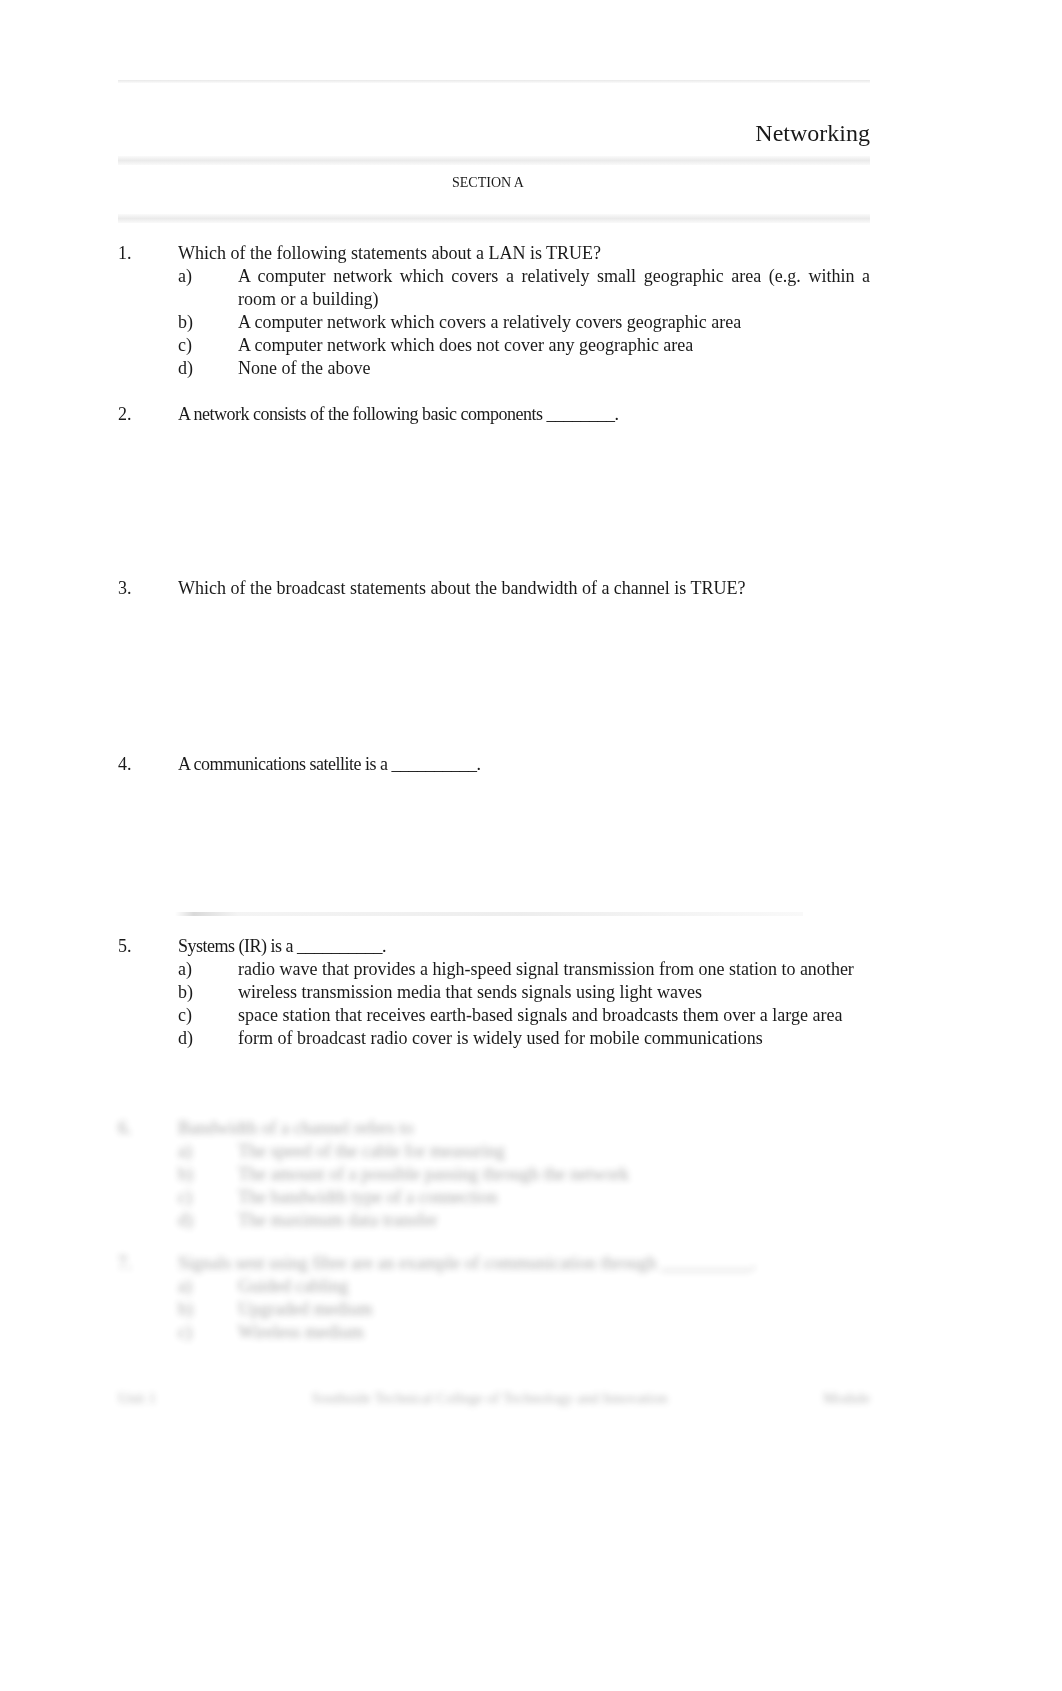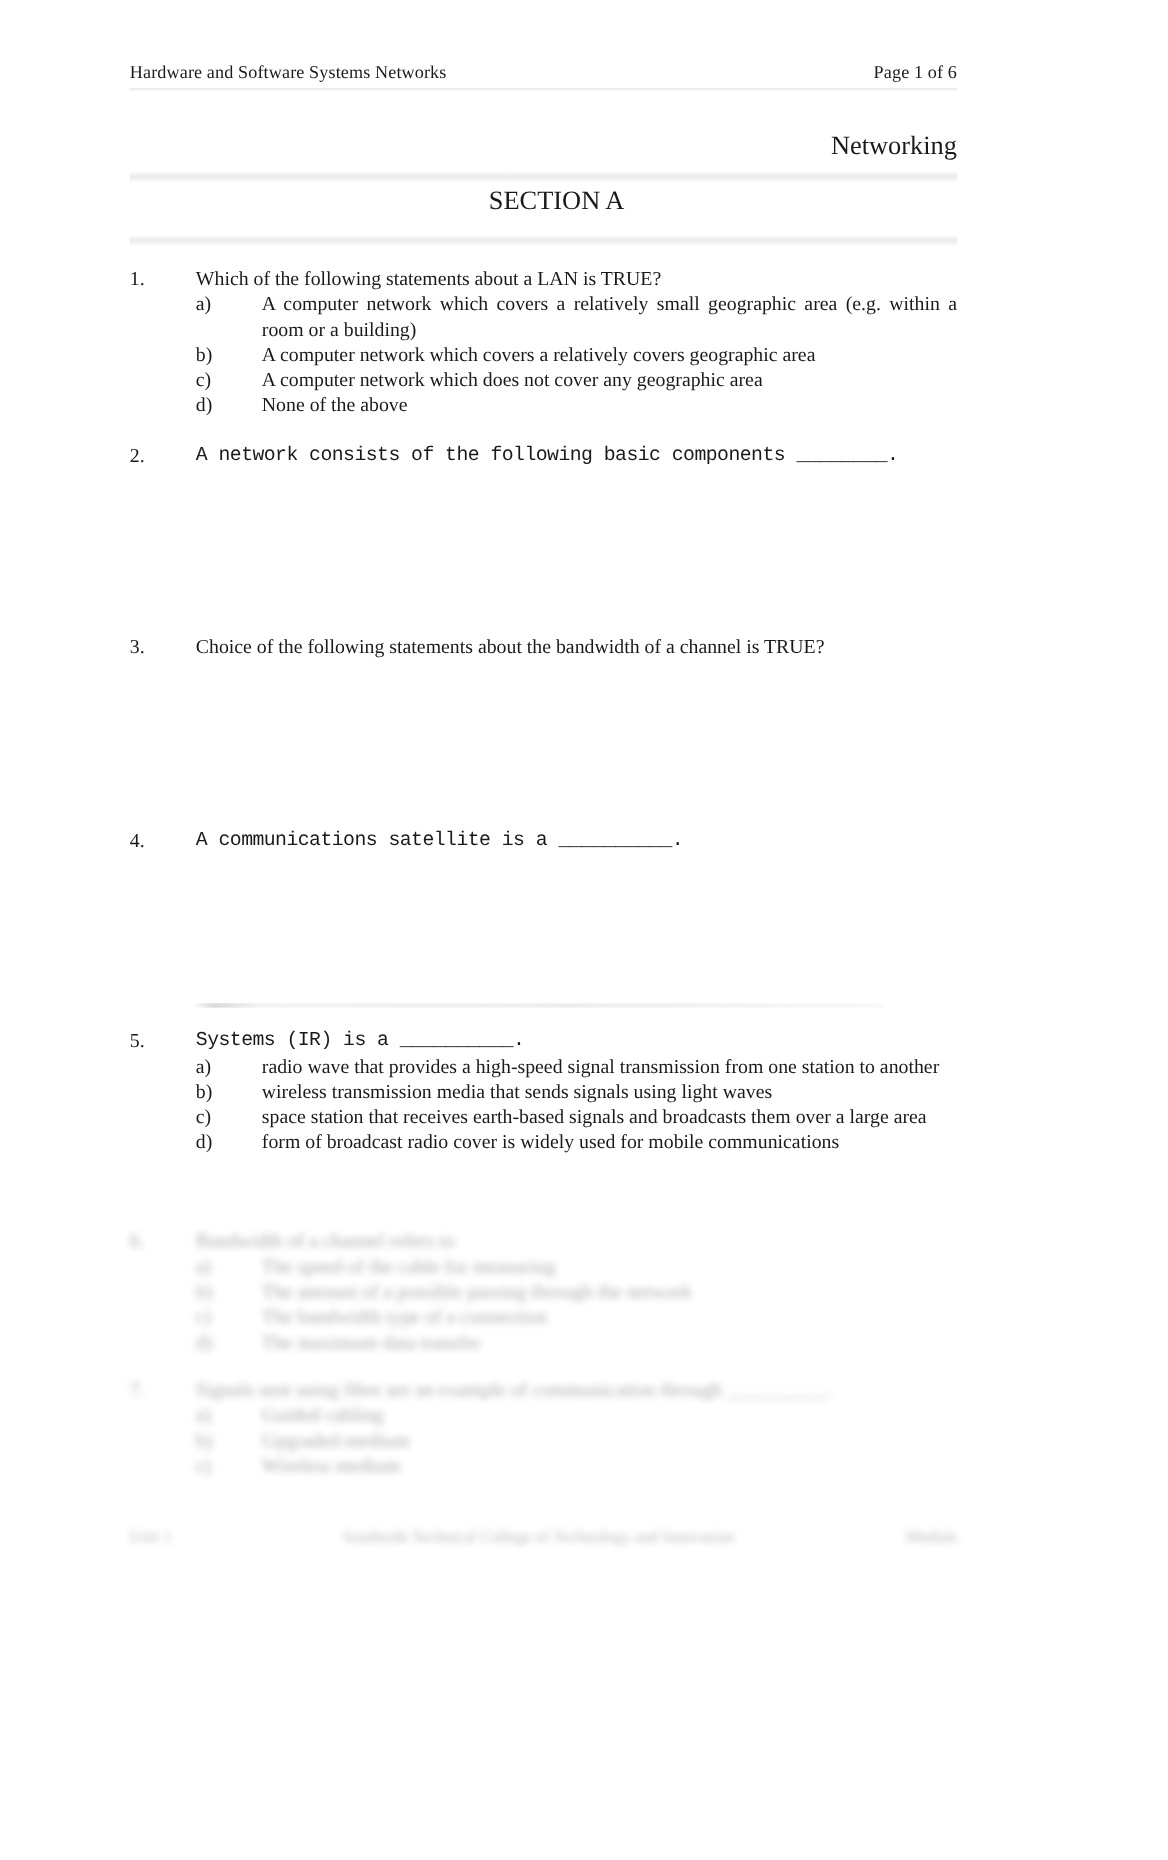--- a/index.html
+++ b/index.html
@@ -72,25 +72,25 @@
     background: linear-gradient(to bottom,
         rgba(250,250,250,0.9),
         rgba(231,231,231,0.85),
         rgba(249,249,249,0.9));
   }
   .band-top { top: 156px; }
   .band-bottom { top: 214px; }
 
   .section-head {
     position: absolute;
-    left: 130px;
+    left: 112px;
     top: 172px;
     width: 752px;
     text-align: center;
-    font-size: 24px;
+    font-size: 14px;
     line-height: 22px;
   }
   .section-head .line2 { display: block; }
 
   
   .q {
     position: absolute;
     left: 118px;
     width: 752px;
   }
@@ -116,21 +116,21 @@
   .opt-letter {
     width: 60px;
     flex: 0 0 60px;
   }
   .opt-text {
     flex: 1 1 auto;
     font-family: Liberation Serif, serif;
   }
   .justify { text-align: justify; text-justify: inter-word; }
 
-  .blank { letter-spacing: -0.5px; font-family: Liberation Mono, monospace; }
+  .blank { letter-spacing: -0.5px; }
 
   
   .faint-rule {
     position: absolute;
     left: 175px;
     top: 912px;
     width: 628px;
     height: 4px;
     background: linear-gradient(to right,
        rgba(190,190,190,0.0) 0%,
@@ -166,24 +166,20 @@
     opacity: 0.34;
     color: #2a2a2a;
   }
   .footer-obscured .mid { flex: 1 1 auto; text-align: center; }
 </style>
 </head>
 <body>
 
 <div class="page">
 
-  <div class="header">
-    <span class="header-left">Hardware and Software Systems Networks</span>
-    <span class="header-right">Page 1 of 6</span>
-  </div>
   <div class="header-rule"></div>
 
   <div class="doc-title">Networking</div>
 
   <div class="band band-top"></div>
   <div class="section-head">
     <span>SECTION A</span>
   </div>
   <div class="band band-bottom"></div>
 
@@ -213,21 +209,21 @@
   <div class="q" style="top:403px">
     <div class="q-row">
       <span class="q-num">2.</span>
       <span class="q-text blank">A network consists of the following basic components ________.</span>
     </div>
   </div>
 
   <div class="q" style="top:577px">
     <div class="q-row">
       <span class="q-num">3.</span>
-      <span class="q-text">Choice of the following statements about the bandwidth of a channel is TRUE?</span>
+      <span class="q-text">Which of the broadcast statements about the bandwidth of a channel is TRUE?</span>
     </div>
   </div>
 
   <div class="q" style="top:753px">
     <div class="q-row">
       <span class="q-num">4.</span>
       <span class="q-text blank">A communications satellite is a __________.</span>
     </div>
   </div>
 

